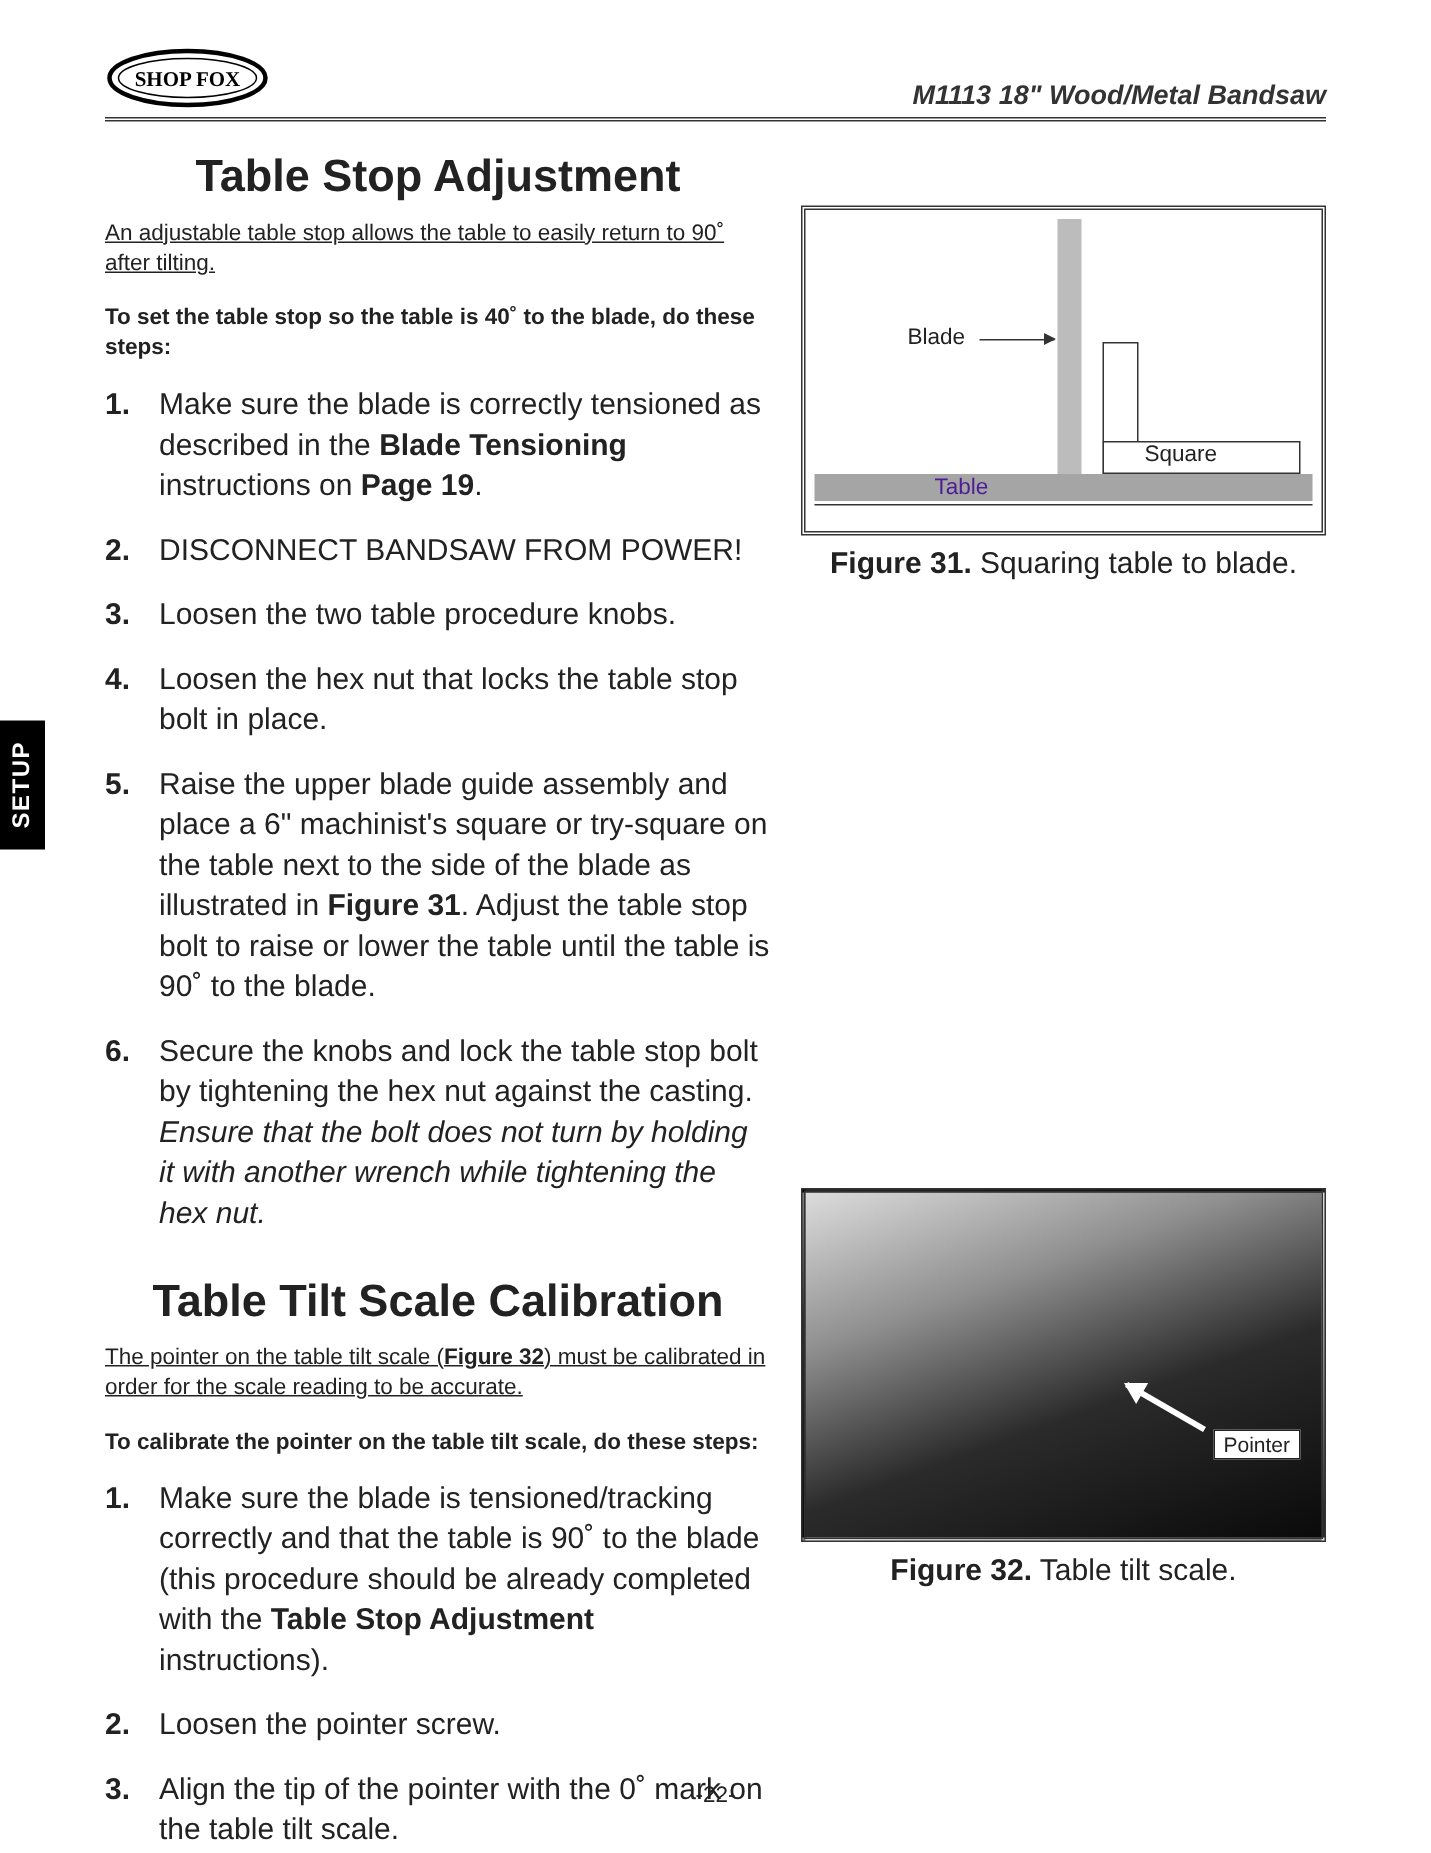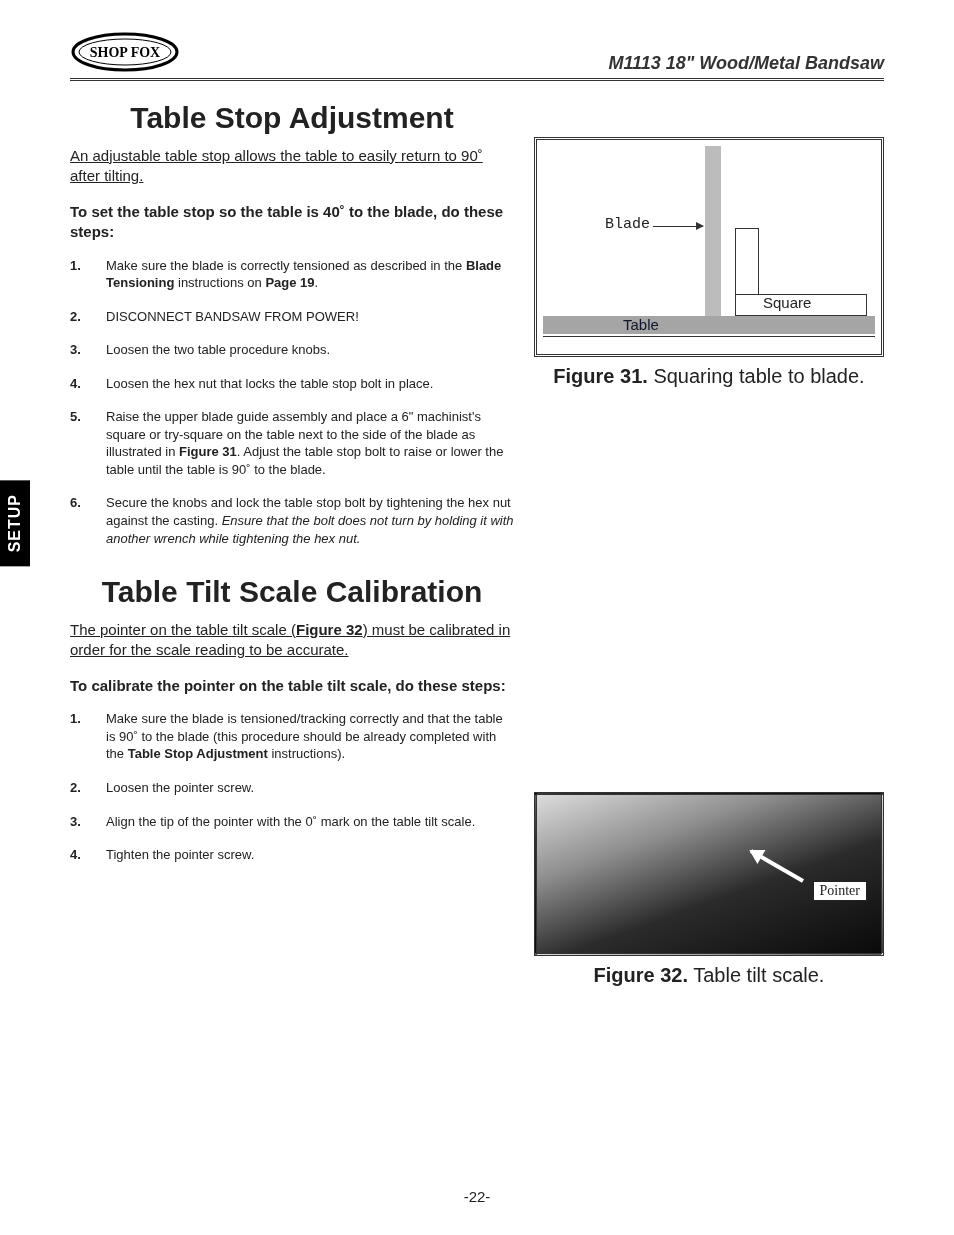--- a/index.html
+++ b/index.html
@@ -74,21 +74,21 @@
     line-height: 1.35;
     margin-bottom: 14px;
   }
   ol.steps {
     list-style: none;
     counter-reset: step;
     padding-left: 0;
   }
   ol.steps > li {
     counter-increment: step;
-    font-size: 13px;
+    font-size: 20px;
     line-height: 1.35;
     margin-bottom: 16px;
     padding-left: 36px;
     position: relative;
   }
   ol.steps > li::before {
     content: counter(step) ".";
     position: absolute;
     left: 0;
     font-weight: bold;
@@ -152,46 +152,45 @@
     top: 196px;
     height: 18px;
     border-top: 1px solid #333;
     background: #fff;
   }
   .fig31 .lbl {
     position: absolute;
     font-size: 15px;
     color: #222;
   }
-  .fig31 .lbl.blade-l { left: 68px; top: 76px; font-family: Liberation Mono, monospace; }
+  .fig31 .lbl.blade-l { left: 68px; top: 76px; }
   .fig31 .lbl.square-l { left: 226px; top: 154px; }
-  .fig31 .lbl.table-l { left: 86px; top: 176px; color:#0f172a;}
+  .fig31 .lbl.table-l { left: 86px; top: 176px; color:#4c1d95;}
   .fig31 .arrow {
     position: absolute;
     left: 116px;
     top: 86px;
     width: 50px;
     height: 1px;
     background: #333;
   }
   .fig31 .arrow::after {
     content: "";
     position: absolute;
     right: -1px;
     top: -4px;
     border-left: 8px solid #333;
     border-top: 4px solid transparent;
     border-bottom: 4px solid transparent;
   }
   
   .fig32 {
-    height: 164px;
+    height: 236px;
     position: relative;
     background: linear-gradient(160deg, #dcdcdc 0%, #8f8f8f 30%, #2b2b2b 60%, #0a0a0a 100%);
-    font-family: Liberation Serif, serif;
   }
   .fig32 .pointer-label {
     position: absolute;
     right: 14px;
     bottom: 52px;
     background: #fff;
     border: 1px solid #222;
     font-size: 14px;
     padding: 1px 6px;
   }

